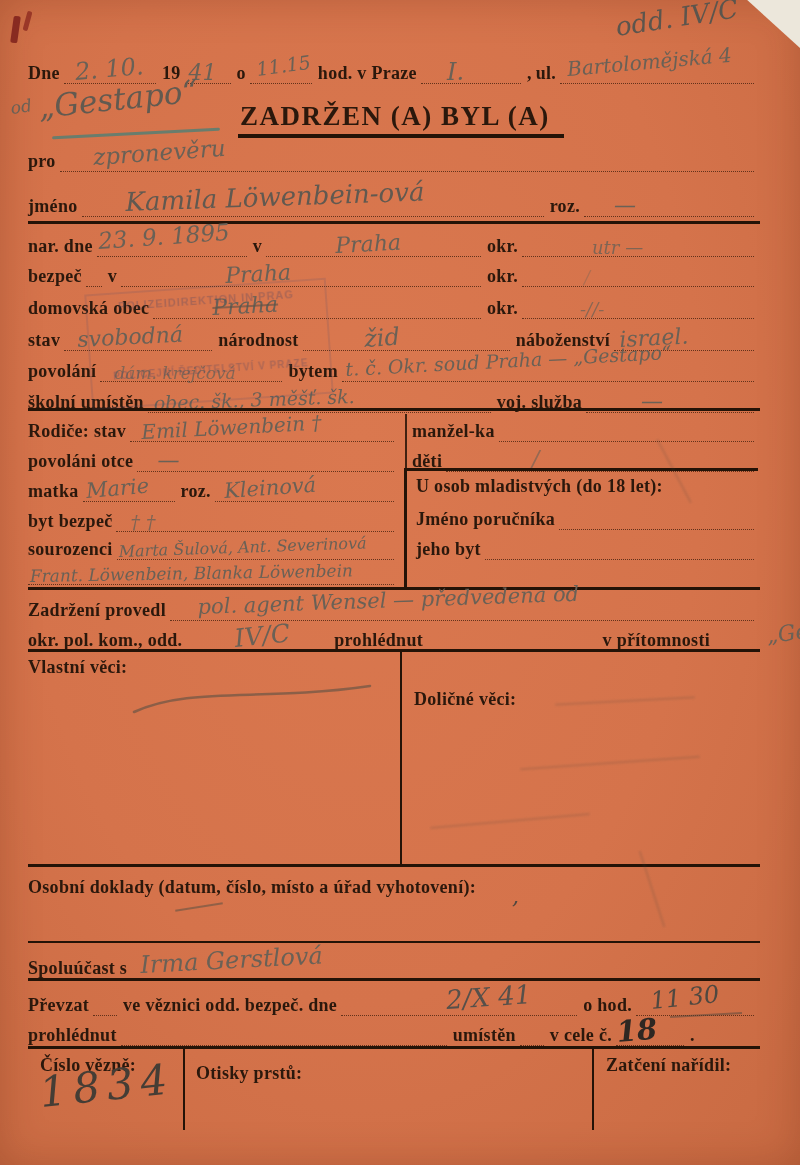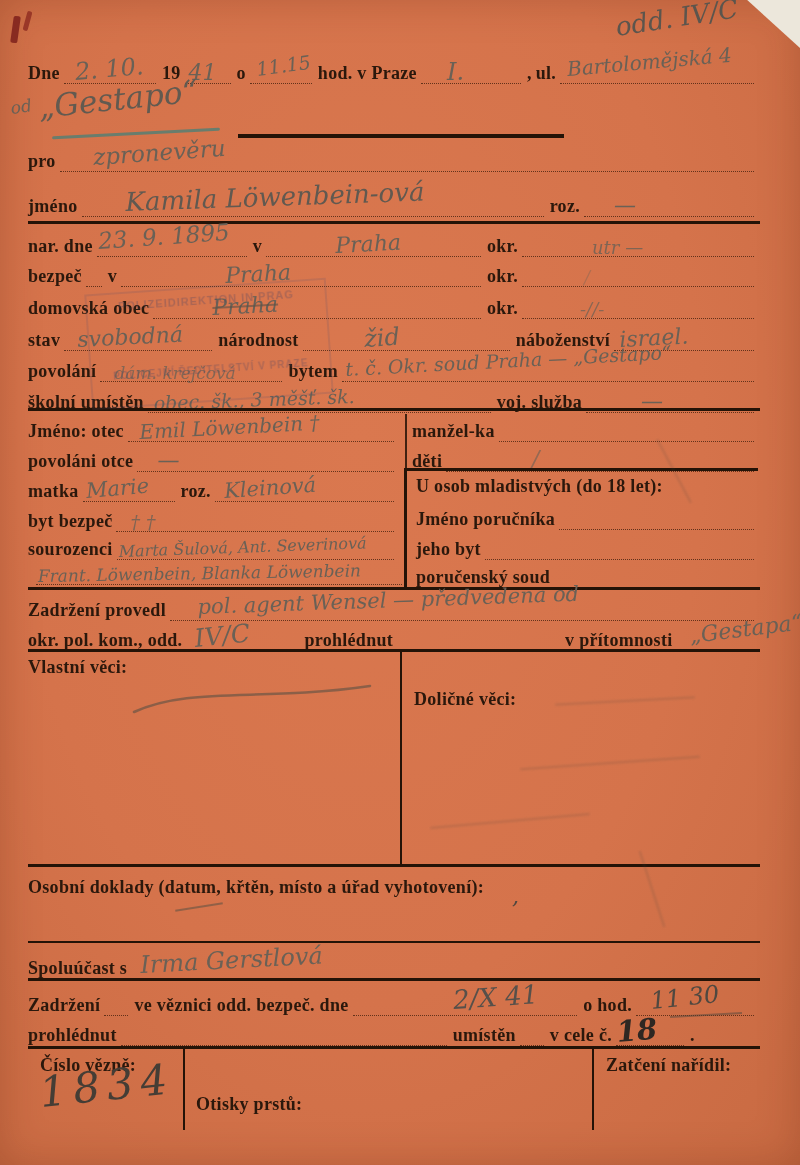--- a/index.html
+++ b/index.html
@@ -58,20 +58,21 @@
     <span class="print">ul.</span>
     <span class="seg flex">
         <span class="hw" style="font-size:20px;transform:rotate(-5deg);bottom:4px;">Bartolomějská 4</span>
       </span>
   </div>
 
   <span class="hw" style="position:absolute;left:12px;top:100px;bottom:auto;font-size:17px;transform:rotate(-8deg);">od</span>
   <span class="hw" style="position:absolute;left:40px;top:92px;bottom:auto;font-size:31px;transform:rotate(-6deg);color:#625a50;">„Gestapo“</span>
   <div style="position:absolute;left:52px;top:132px;width:168px;height:3px;background:#4e7f76;opacity:.8;transform:rotate(-3deg);border-radius:2px;"></div>
 
+  <div class="print" style="position:absolute;left:240px;top:103px;font-size:27px;letter-spacing:1.5px;">ZADRŽEN (A) BYL (A)</div>
   <div style="position:absolute;left:238px;top:134px;width:326px;height:4px;background:#241307;"></div>
 
   <div class="row" style="top:148px;">
     <span class="print">pro</span>
     <span class="seg flex">
         <span class="hw" style="left:34px;font-size:23px;transform:rotate(-4deg);bottom:2px;">zpronevěru</span>
       </span>
   </div>
 
   <div class="row" style="top:193px;">
@@ -157,21 +158,21 @@
         <span class="hw" style="left:6px;font-size:19px;transform:rotate(-2deg);">obec. šk., 3 měšť. šk.</span>
       </span>
     <span class="print">voj. služba</span>
     <span class="seg" style="width:168px;">
         <span class="hw" style="left:55px;font-size:22px;">—</span>
       </span>
   </div>
   <div class="rule" style="top:408px;"></div>
 
   <div class="row" style="top:418px;left:28px;right:auto;width:372px;">
-    <span class="print">Jméno: otec</span>
+    <span class="print">Rodiče: stav</span>
     <span class="seg flex">
         <span class="hw" style="left:12px;font-size:20px;transform:rotate(-3deg);">Emil Löwenbein †</span>
       </span>
   </div>
   <div class="row" style="top:448px;left:28px;right:auto;width:372px;">
     <span class="print">povoláni otce</span>
     <span class="seg flex">
         <span class="hw" style="left:20px;font-size:22px;">—</span>
       </span>
   </div>
@@ -190,21 +191,21 @@
     <span class="seg flex">
         <span class="hw" style="left:14px;font-size:19px;opacity:.8;">† †</span>
       </span>
   </div>
   <div class="row" style="top:536px;left:28px;right:auto;width:372px;">
     <span class="print">sourozenci</span>
     <span class="seg flex">
         <span class="hw" style="left:2px;font-size:16px;transform:rotate(-2deg);">Marta Šulová, Ant. Severinová</span>
       </span>
   </div>
-  <div class="row" style="top:561px;left:28px;right:auto;width:372px;margin-left:8px;">
+  <div class="row" style="top:561px;left:28px;right:auto;width:372px;">
     <span class="seg flex">
         <span class="hw" style="left:2px;font-size:17px;transform:rotate(-1deg);">Frant. Löwenbein, Blanka Löwenbein</span>
       </span>
   </div>
 
   <div class="row" style="top:418px;left:412px;">
     <span class="print">manžel-ka</span>
     <span class="seg flex"></span>
   </div>
   <div class="row" style="top:448px;left:412px;">
@@ -218,34 +219,30 @@
   <div class="vline" style="left:405px;top:414px;width:1.5px;height:54px;opacity:.85;"></div>
   <div class="print" style="position:absolute;left:416px;top:477px;">U osob mladistvých (do 18 let):</div>
   <div class="row" style="top:506px;left:416px;">
     <span class="print">Jméno poručníka</span>
     <span class="seg flex"></span>
   </div>
   <div class="row" style="top:536px;left:416px;">
     <span class="print">jeho byt</span>
     <span class="seg flex"></span>
   </div>
-  <div class="row" style="top:564px;left:416px;">
-    <span class="print">poručenský soud</span>
-    <span class="seg flex"></span>
-  </div>
   <div class="ghost" style="left:638px;top:470px;width:72px;transform:rotate(62deg);border-top-width:2px;"></div>
   <div class="rule" style="top:587px;"></div>
 
   <div class="row" style="top:597px;">
     <span class="print">Zadržení provedl</span>
     <span class="seg flex">
         <span class="hw" style="left:28px;font-size:21px;transform:rotate(-2deg);bottom:2px;">pol. agent Wensel — předvedena od</span>
       </span>
   </div>
-  <div class="row" style="top:627px;">
+  <div class="row" style="top:627px;gap:40px;">
     <span class="print">okr. pol. kom., odd.</span>
     <span class="seg" style="width:112px;">
         <span class="hw" style="left:10px;font-size:25px;transform:rotate(-6deg);">IV/C</span>
       </span>
     <span class="print">prohlédnut</span>
     <span class="seg" style="width:162px;"></span>
     <span class="print">v přítomnosti</span>
     <span class="seg flex">
         <span class="hw" style="left:14px;font-size:22px;transform:rotate(-7deg);bottom:3px;">„Gestapa“</span>
       </span>
@@ -256,36 +253,36 @@
   <div class="print" style="position:absolute;left:414px;top:690px;">Doličné věci:</div>
   <div class="vline" style="left:400px;top:650px;width:1.5px;height:214px;"></div>
   <svg style="position:absolute;left:120px;top:672px;" width="270" height="50" viewBox="0 0 270 50">
     <path d="M14,40 C70,14 140,30 250,14" stroke="rgba(90,80,68,.6)" stroke-width="2.5" fill="none" stroke-linecap="round"></path>
   </svg>
   <div class="ghost" style="left:555px;top:700px;width:140px;transform:rotate(-3deg);"></div>
   <div class="ghost" style="left:520px;top:762px;width:180px;transform:rotate(-4deg);"></div>
   <div class="ghost" style="left:430px;top:820px;width:160px;transform:rotate(-5deg);"></div>
   <div class="rule" style="top:864px;"></div>
 
-  <div class="print" style="position:absolute;left:28px;top:878px;">Osobní doklady (datum, křtěn, místo a úřad vyhotovení):</div>
+  <div class="print" style="position:absolute;left:28px;top:878px;">Osobní doklady (datum, číslo, místo a úřad vyhotovení):</div>
   <div style="position:absolute;left:175px;top:906px;width:48px;border-top:2.5px solid rgba(90,80,68,.55);transform:rotate(-9deg);"></div>
   <span class="hw" style="position:absolute;left:512px;top:886px;bottom:auto;font-size:22px;color:#4f473f;">,</span>
   <div class="ghost" style="left:612px;top:888px;width:80px;transform:rotate(72deg);"></div>
   <div class="rule" style="top:941px;height:2px;"></div>
 
   <div class="row" style="top:955px;">
     <span class="print">Spoluúčast s</span>
     <span class="seg flex">
         <span class="hw" style="left:10px;font-size:24px;transform:rotate(-3deg);bottom:1px;">Irma Gerstlová</span>
       </span>
   </div>
   <div class="rule" style="top:978px;"></div>
 
   <div class="row" style="top:992px;">
-    <span class="print">Zadržení</span>
+    <span class="print">Převzat</span>
     <span class="seg" style="width:24px;"></span>
     <span class="print">ve věznici odd. bezpeč. dne</span>
     <span class="seg flex">
         <span class="hw" style="left:45%;font-size:26px;transform:rotate(-4deg);color:#57504a;bottom:2px;">2/X 41</span>
       </span>
     <span class="print">o hod.</span>
     <span class="seg" style="width:118px;">
         <span class="hw ink" style="left:16px;font-size:24px;transform:rotate(-6deg);bottom:2px;color:#4f4840;">11 30</span>
       </span>
   </div>
@@ -299,21 +296,21 @@
     <span class="seg" style="width:68px;">
         <span class="hw" style="left:2px;font-size:29px;font-weight:bold;color:#2e2722;bottom:-2px;transform:rotate(-5deg);">18</span>
       </span>
     <span class="print">.</span>
   </div>
   <div class="rule" style="top:1046px;"></div>
 
   <div class="vline" style="left:183px;top:1048px;width:2px;height:82px;"></div>
   <div class="vline" style="left:592px;top:1048px;width:2px;height:82px;"></div>
   <div class="print" style="position:absolute;left:40px;top:1056px;">Číslo vězně:</div>
-  <div class="print" style="position:absolute;left:196px;top:1095px;">Otisky prstů:</div>
+  <div class="print" style="position:absolute;left:196px;top:1064px;">Otisky prstů:</div>
   <div class="print" style="position:absolute;left:606px;top:1056px;">Zatčení nařídil:</div>
   <span class="hw" style="position:absolute;left:42px;top:1072px;bottom:auto;font-size:42px;letter-spacing:7px;transform:rotate(-6deg);color:#453d35;">1834</span>
 
   <div class="stamp">
     <div>POLIZEIDIREKTION IN PRAG</div>
     <div style="margin-top:58px;font-size:10px;">POLICEJNÍ ŘEDITELSTVÍ V PRAZE</div>
   </div>
 
 </div>
 

